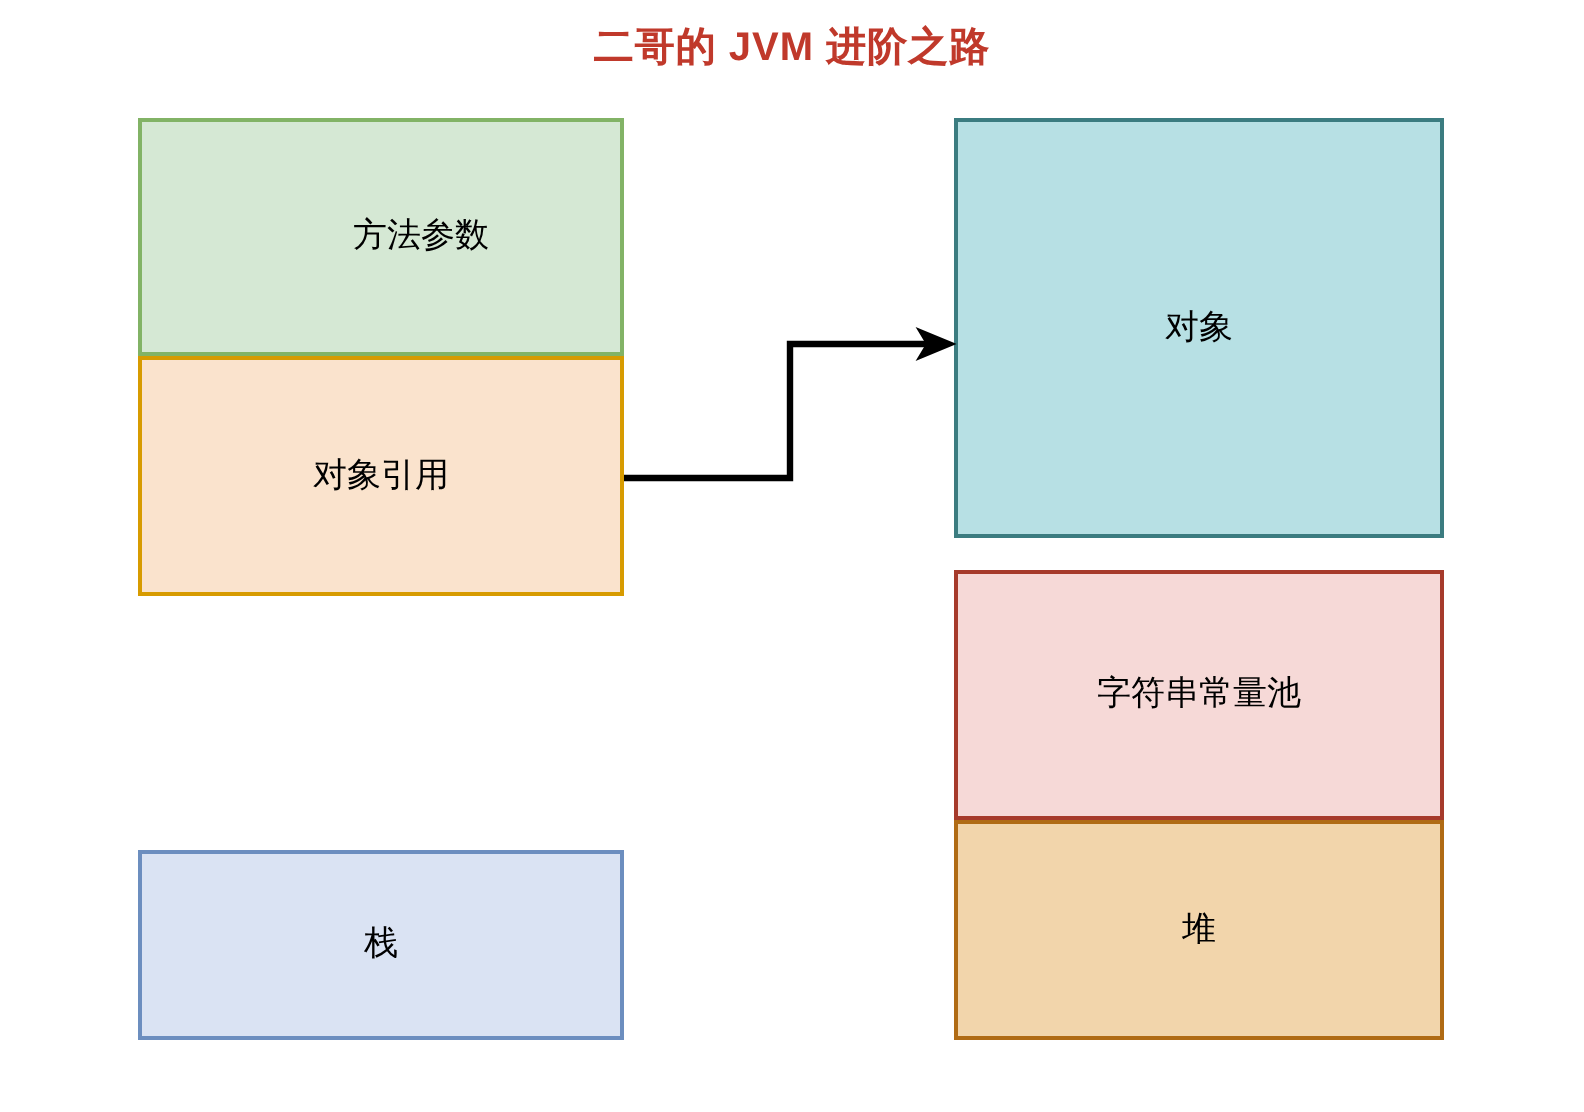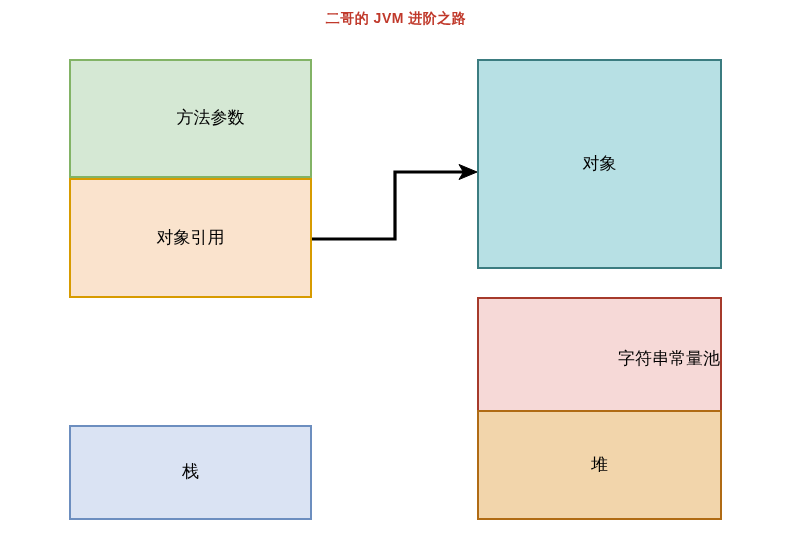--- a/index.html
+++ b/index.html
@@ -22,21 +22,21 @@
     width: 792px;
     height: 556px;
   }
 
   .title {
     position: absolute;
     left: 0;
     top: 10px;
     width: 792px;
     text-align: center;
-    font-size: 14px;
+    font-size: 20px;
     font-weight: bold;
     color: #c0392b;
     letter-spacing: 0.5px;
     white-space: nowrap;
   }
 
   
   .stack {
     position: absolute;
     box-sizing: border-box;
@@ -126,21 +126,21 @@
       <span class="lbl">栈</span>
     </div>
   </div>
 
   <div class="stack" style="left:477px; top:59px; width:245px; height:461px;">
 
     <div class="seg seg-object" style="left:0px; top:0px; width:245px; height:210px;">
       <span class="lbl">对象</span>
     </div>
 
-    <div class="seg seg-string-pool" style="left:0px; top:238px; width:245px; height:125px;justify-content:flex-end;">
+    <div class="seg seg-string-pool" style="left:0px; top:226px; width:245px; height:125px;">
       <span class="lbl">字符串常量池</span>
     </div>
 
     <div class="seg seg-heap" style="left:0px; top:351px; width:245px; height:110px;">
       <span class="lbl">堆</span>
     </div>
   </div>
 
   <svg id="arrow-layer" viewBox="0 0 792 556">
     <g>

